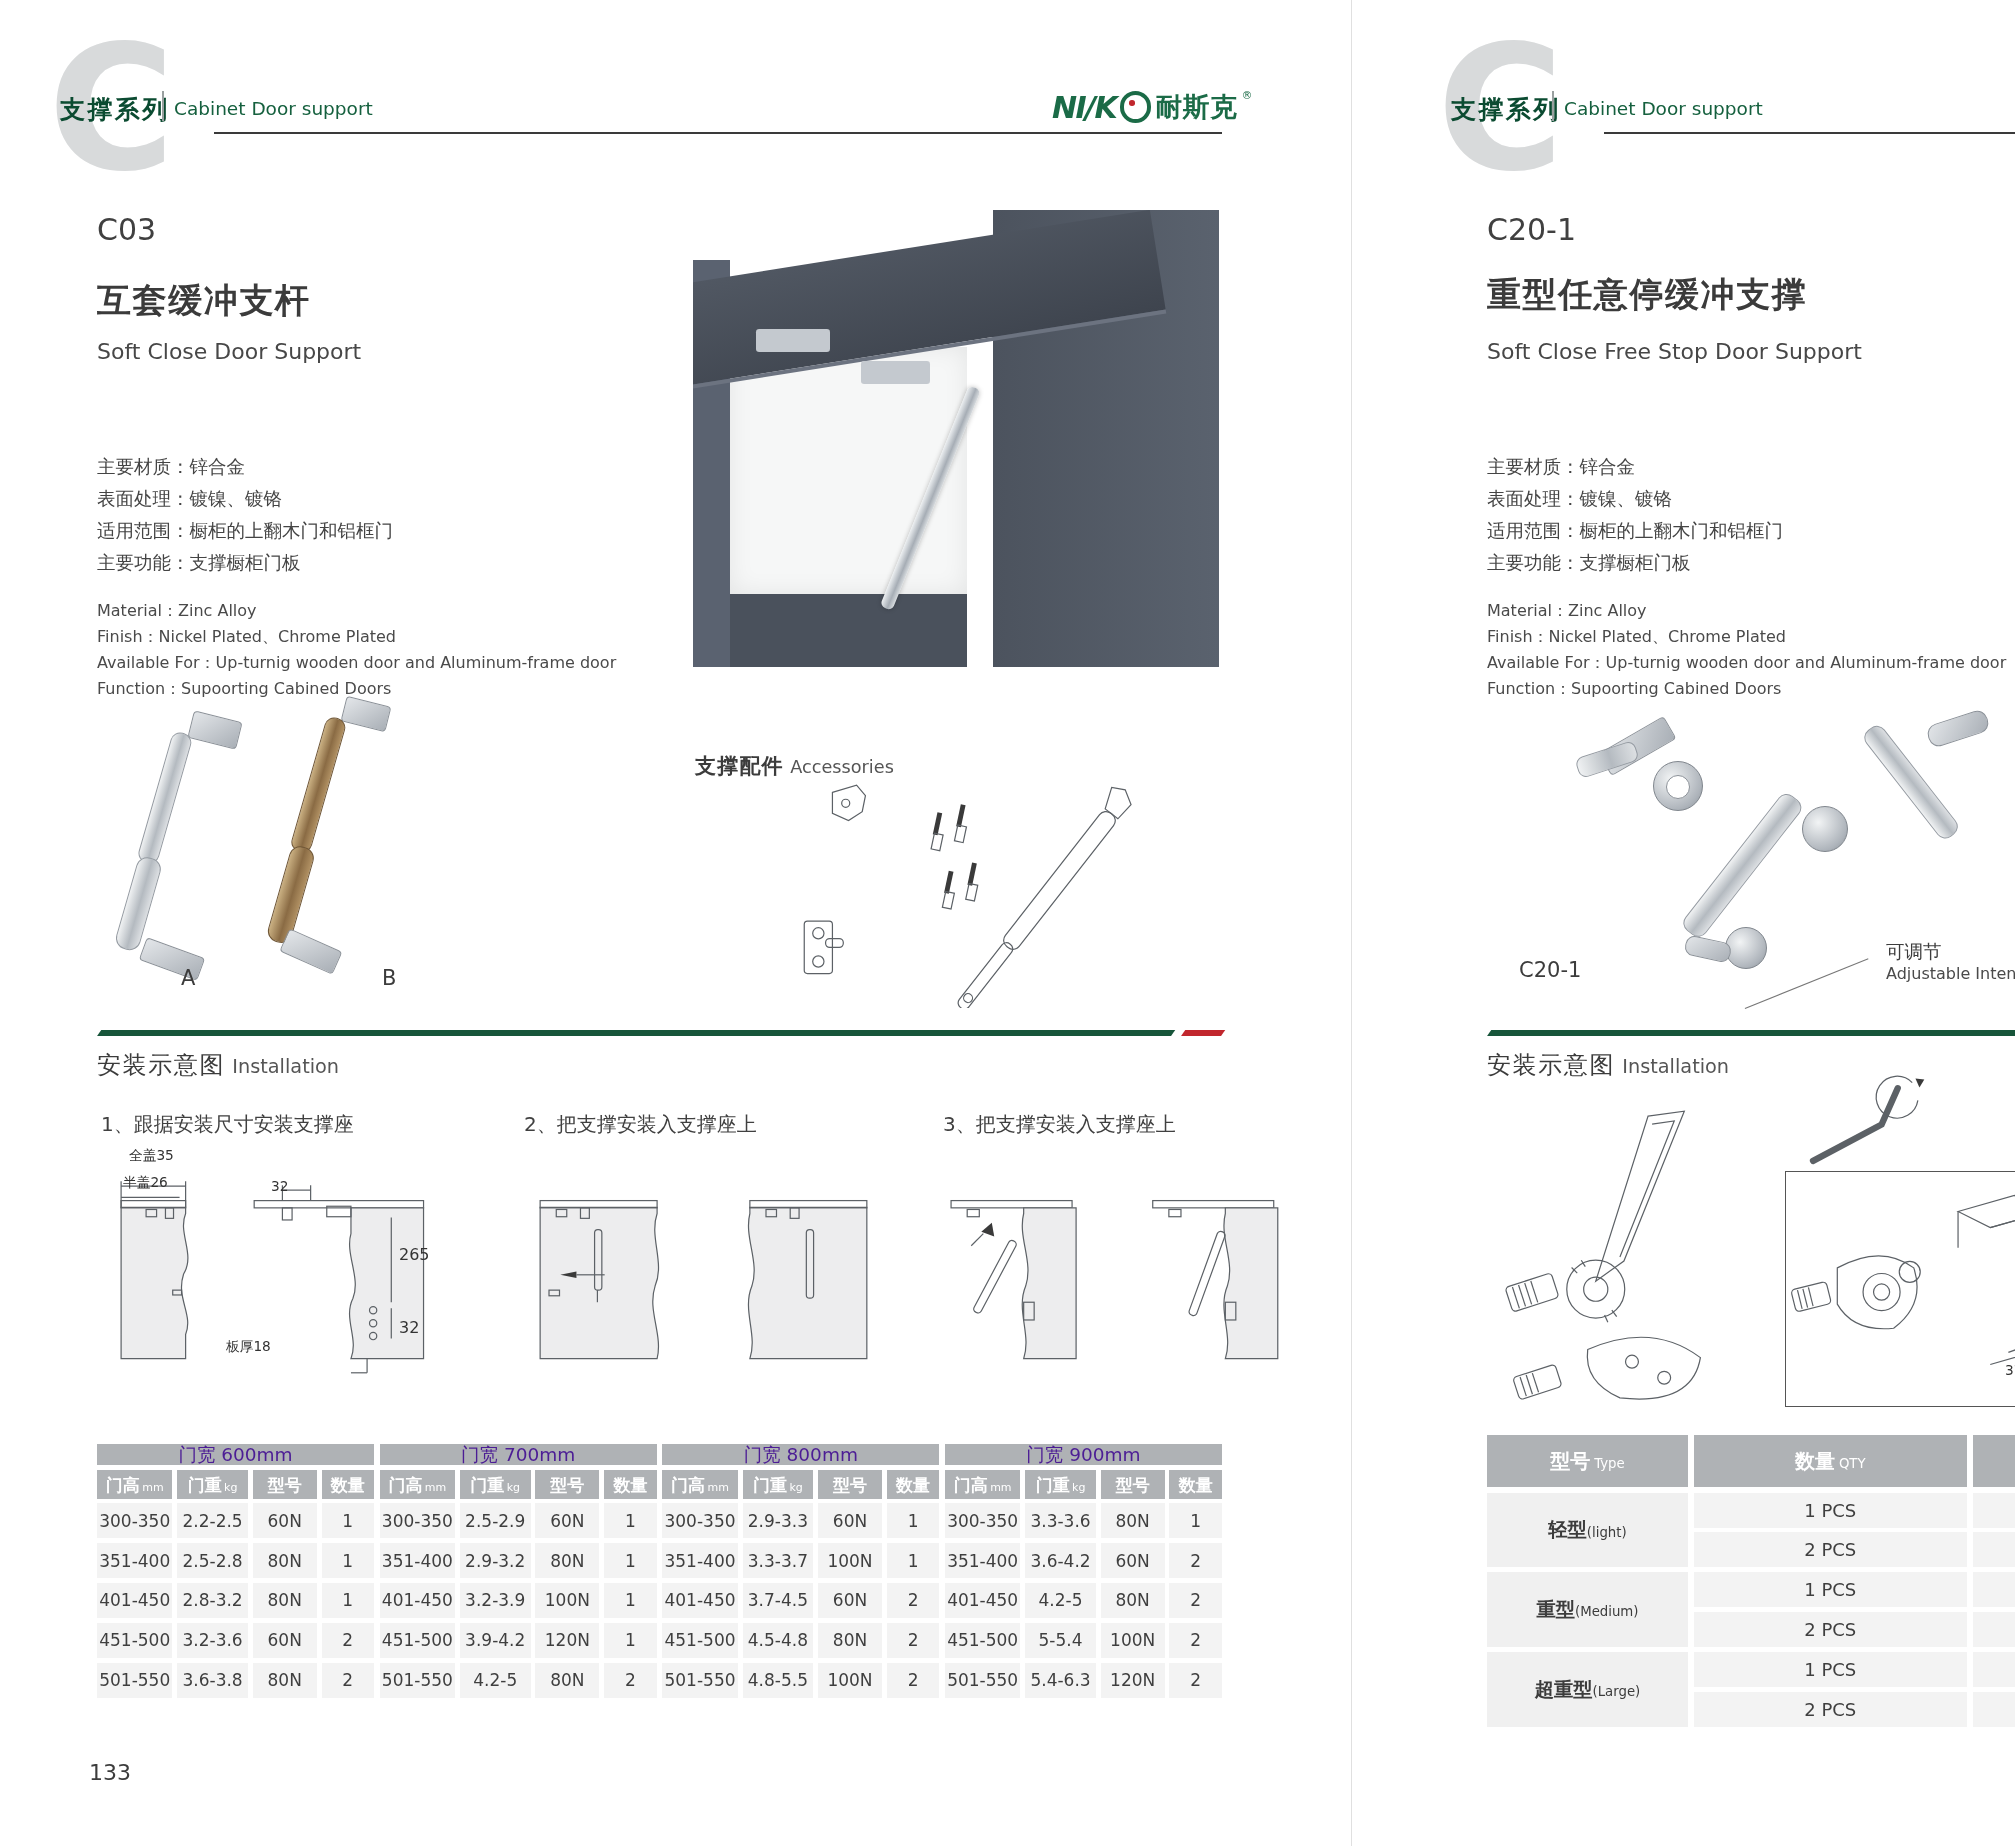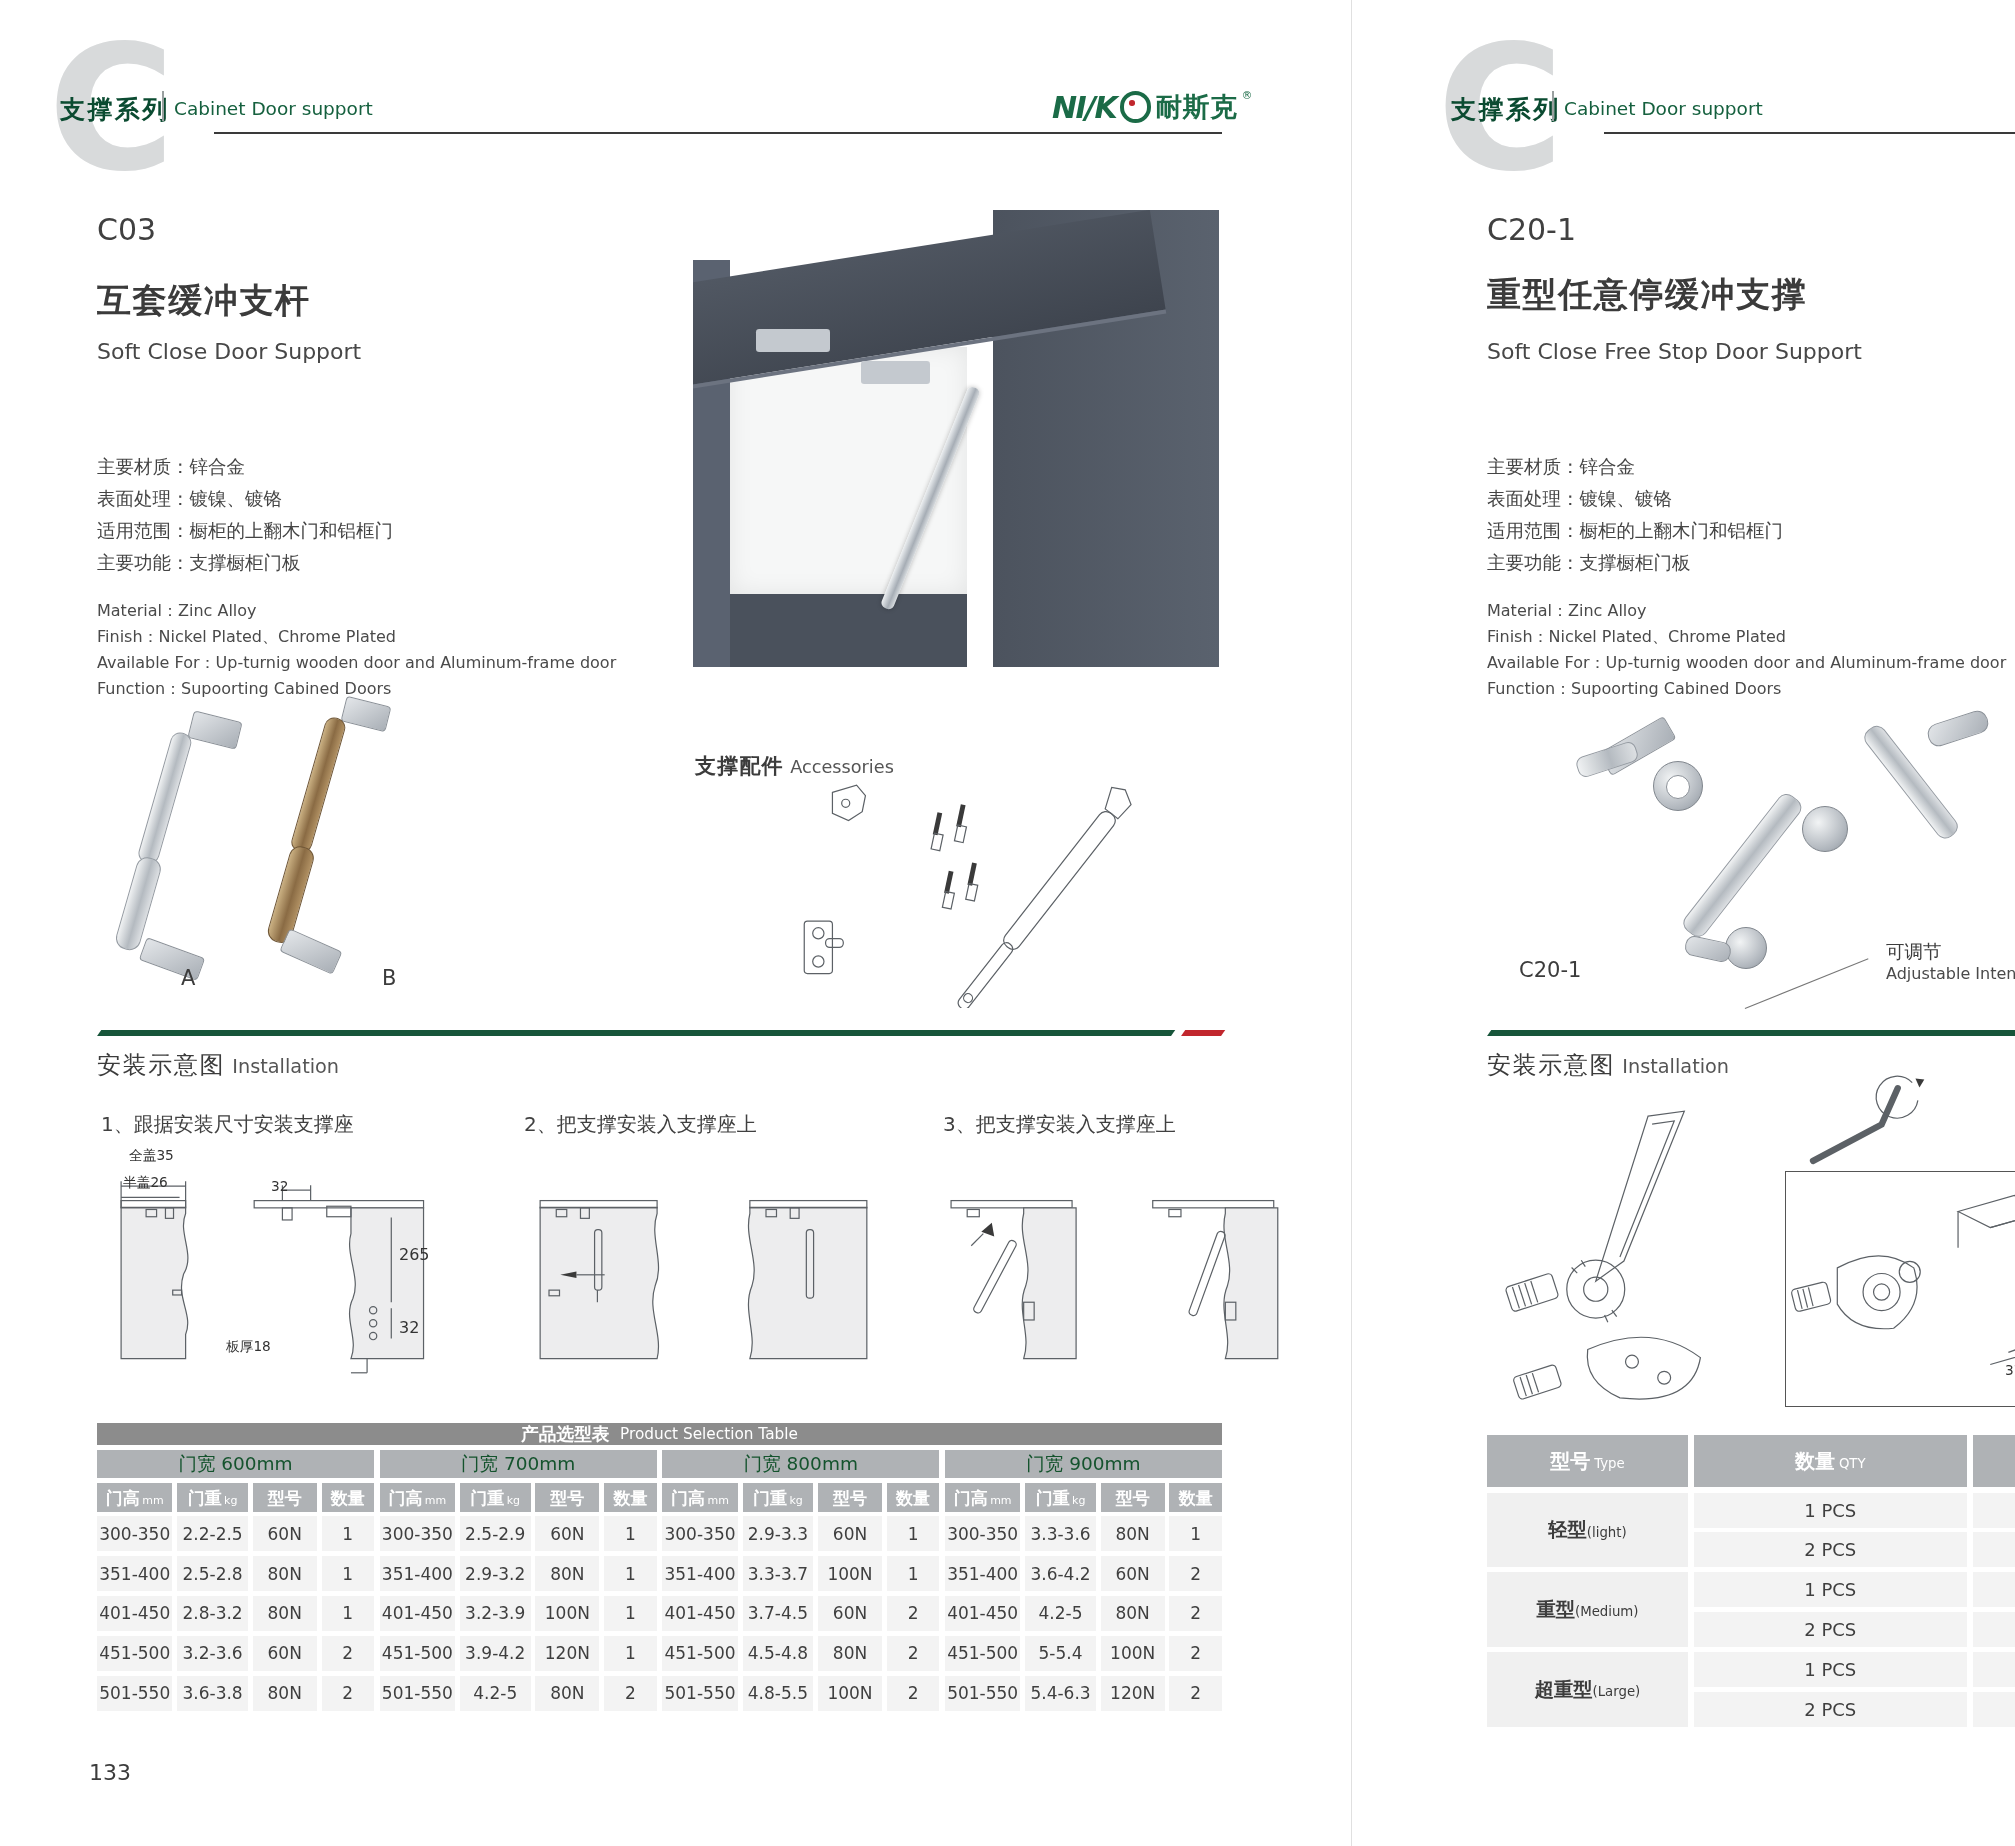--- a/index.html
+++ b/index.html
@@ -60,21 +60,21 @@
   .sk-fill{fill:#ededee;stroke:#5c6166;stroke-width:3;}
   .sk-dark{fill:#3a3a3a;}
   .frame-box{position:absolute;border:1.6px solid #555;}
 
   
   .sel-table{position:absolute;}
   .sel-title{height:22px;background:#8c8c8c;color:#fff;display:flex;align-items:center;justify-content:center;gap:10.5px;}
   .sel-title .t-cn{font-size:17.7px;font-weight:700;}
   .sel-title .t-en{font-size:15.3px;}
   .sel-group-row{display:grid;grid-template-columns:repeat(4,1fr);gap:5.6px;margin-top:4.8px;}
-  .sel-group-cell{height:28px;background:#afb2b5;color:#14532d;font-size:18.5px;display:flex;align-items:center;justify-content:center;gap:5.6px;}
+  .sel-group-cell{height:21px;background:#afb2b5;color:#4c1d95;font-size:18.5px;display:flex;align-items:center;justify-content:center;gap:5.6px;margin-top:16px;}
   .sel-grid{display:grid;grid-template-columns:repeat(4,1fr);gap:4.8px 5.6px;margin-top:4.8px;}
   .group-col{display:grid;grid-template-columns:1.12fr 1.05fr 0.95fr 0.78fr;gap:4.8px;}
   .hcell{height:29px;background:#afb2b5;color:#fff;display:flex;align-items:baseline;justify-content:center;padding-top:4px;box-sizing:border-box;}
   .hcell .h-cn{font-size:17px;font-weight:600;}
   .hcell .h-unit{font-size:11px;margin-left:2.4px;}
   .dcell{height:35px;background:#f3f3f3;color:#3f3f3f;font-size:17px;display:flex;align-items:center;justify-content:center;}
 
   
   .spec-table{position:absolute;}
   .spec-head{display:grid;grid-template-columns:18fr 24.5fr 31.7fr 24fr;gap:5.6px;}
@@ -255,24 +255,20 @@
     <rect class="sk" x="520" y="78" width="300" height="18"></rect>
     <path class="sk-fill" d="M700,96 H830 V470 H700 C720,410 680,350 705,290 C725,230 685,170 700,110 Z"></path>
     <rect class="sk" x="560" y="100" width="30" height="18"></rect>
     <g transform="rotate(20 660 250)">
         <rect class="sk" x="648" y="150" width="20" height="220" rx="9"></rect>
       </g>
     <rect class="sk" x="700" y="330" width="26" height="44"></rect>
   </svg>
 
   <div class="sel-table" id="sel-table" style="left:97px;top:1423px;width:1125px;">
-      <div class="sel-title">
-        <span class="t-cn">产品选型表</span>
-        <span class="t-en">Product Selection Table</span>
-      </div>
       <div class="sel-group-row">
         <div class="sel-group-cell">门宽 600mm</div>
         <div class="sel-group-cell">门宽 700mm</div>
         <div class="sel-group-cell">门宽 800mm</div>
         <div class="sel-group-cell">门宽 900mm</div>
       </div>
       <div class="sel-grid">
         <div class="group-col">
           <div class="hcell">
             <span class="h-cn">门高</span>

